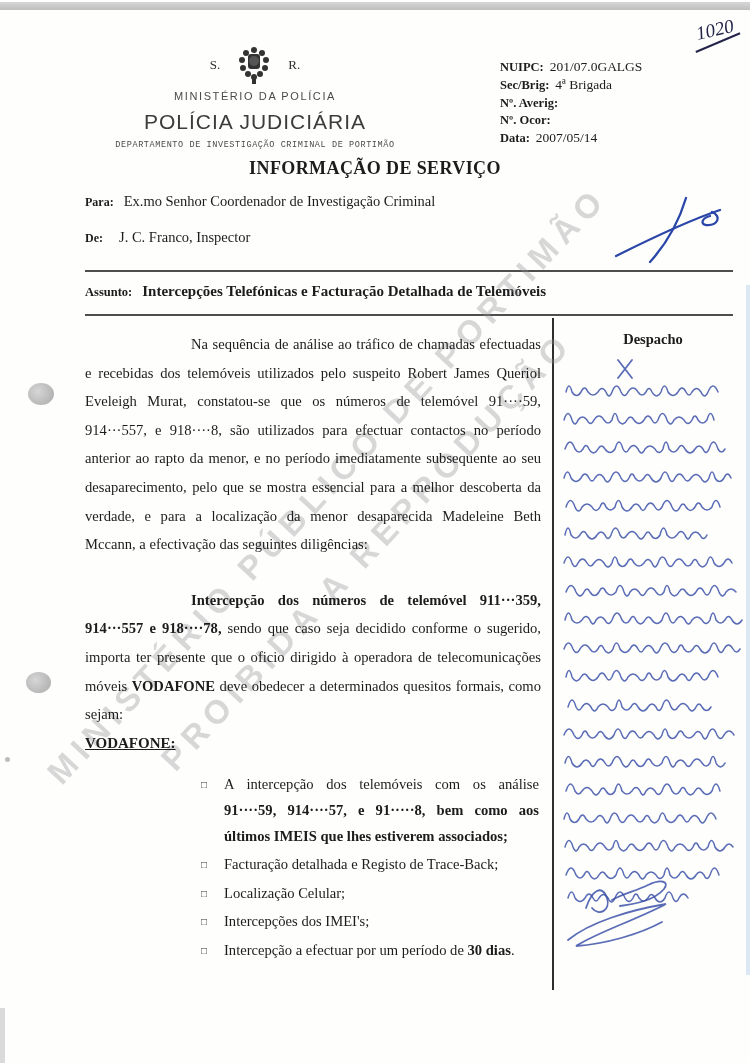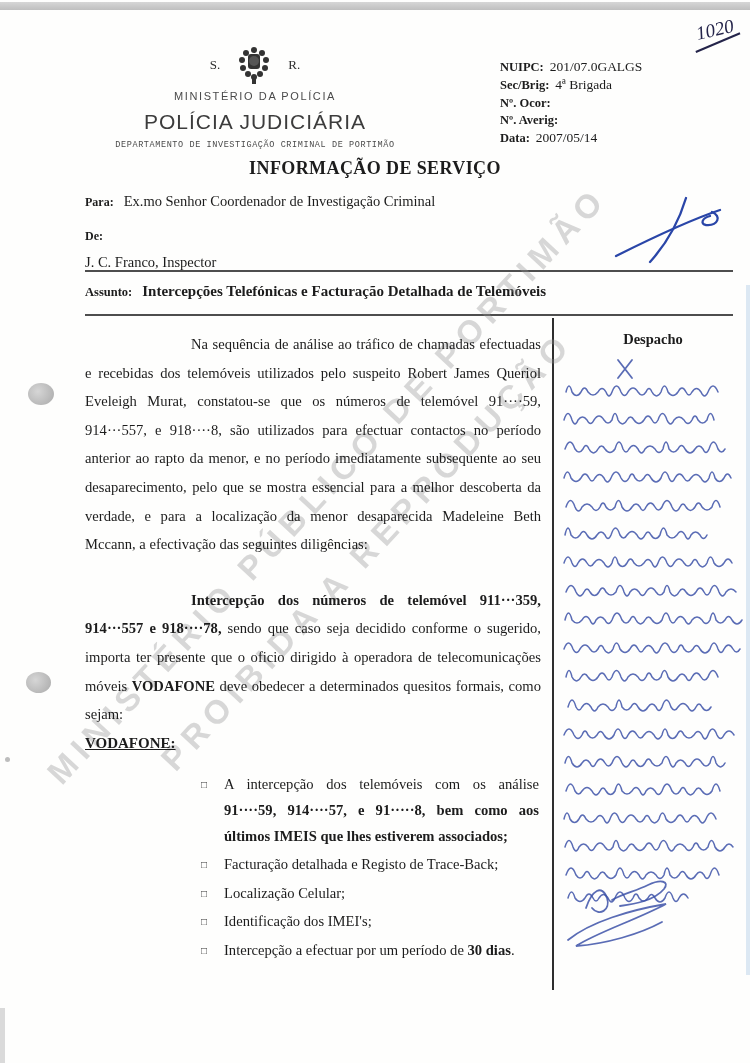--- a/index.html
+++ b/index.html
@@ -34,21 +34,21 @@
   .case-row{line-height:16.8px;white-space:nowrap;}
   .case-row .lbl{font-weight:bold;font-size:12.5px;}
   .case-row .val{font-size:13.5px;margin-left:6px;}
 
   .doc-title{left:140px;top:158px;width:470px;text-align:center;font-weight:bold;font-size:18px;letter-spacing:.4px;}
 
   .meta-row{left:85px;display:flex;align-items:baseline;gap:10px;}
   .meta-row .lbl{font-weight:bold;font-size:12px;min-width:24px;}
   .meta-row .val{font-size:14.5px;}
   .row-para{top:193px;}
-  .row-de{top:229px;flex-direction:column;}
+  .row-de{top:229px;}
   .row-assunto{top:283px;}
   .row-assunto .lbl{font-size:12.5px;}
   .row-assunto .val{font-weight:bold;font-size:15px;}
 
   .rule{left:85px;width:648px;border-top:2px solid #4e4e4e;height:0;}
   .rule1{top:270px;}
   .rule2{top:314px;}
 
   
   .main{left:85px;top:330px;width:456px;font-size:14.6px;line-height:28.6px;text-align:justify;z-index:2;}
@@ -123,24 +123,24 @@
   </div>
 
   <div class="abs case-block">
     <div class="case-row">
       <span class="lbl">NUIPC:</span><span class="val">201/07.0GALGS</span>
     </div>
     <div class="case-row">
       <span class="lbl">Sec/Brig:</span><span class="val">4ª Brigada</span>
     </div>
     <div class="case-row">
+      <span class="lbl">Nº. Averig:</span><span class="val"></span>
+    </div>
+    <div class="case-row">
       <span class="lbl">Nº. Ocor:</span><span class="val"></span>
-    </div>
-    <div class="case-row">
-      <span class="lbl">Nº. Averig:</span><span class="val"></span>
     </div>
     <div class="case-row">
       <span class="lbl">Data:</span><span class="val">2007/05/14</span>
     </div>
   </div>
 
   <div class="abs doc-title">INFORMAÇÃO DE SERVIÇO</div>
 
   <div class="abs meta-row row-para">
     <span class="lbl">Para:</span>
@@ -180,21 +180,21 @@
       <div class="bullet">
         <span class="sq">□</span>
         <span class="bt">Facturação detalhada e Registo de Trace-Back;</span>
       </div>
       <div class="bullet">
         <span class="sq">□</span>
         <span class="bt">Localização Celular;</span>
       </div>
       <div class="bullet">
         <span class="sq">□</span>
-        <span class="bt">Identificação dos IMEI's;</span>
+        <span class="bt">Intercepções dos IMEI's;</span>
       </div>
       <div class="bullet">
         <span class="sq">□</span>
         <span class="bt"><span>Intercepção a efectuar por um período de </span><span class="bu">30 dias</span><span>.</span></span>
       </div>
     </div>
   </div>
 
   <div class="abs divider"></div>
   <div class="abs despacho-label">Despacho</div>

